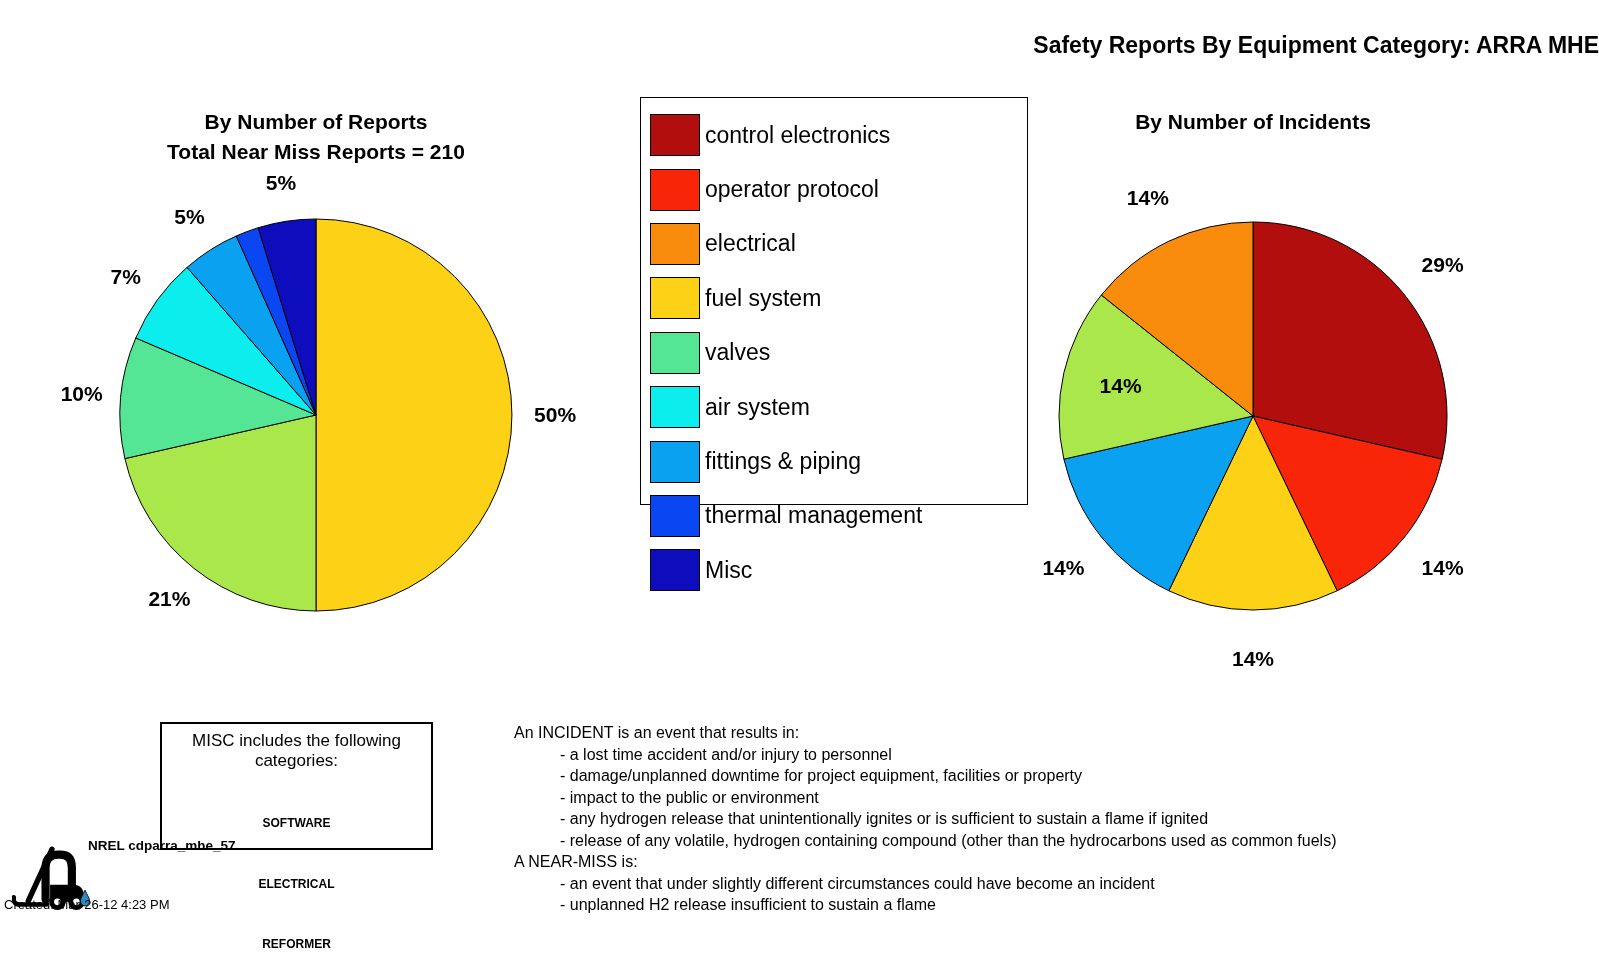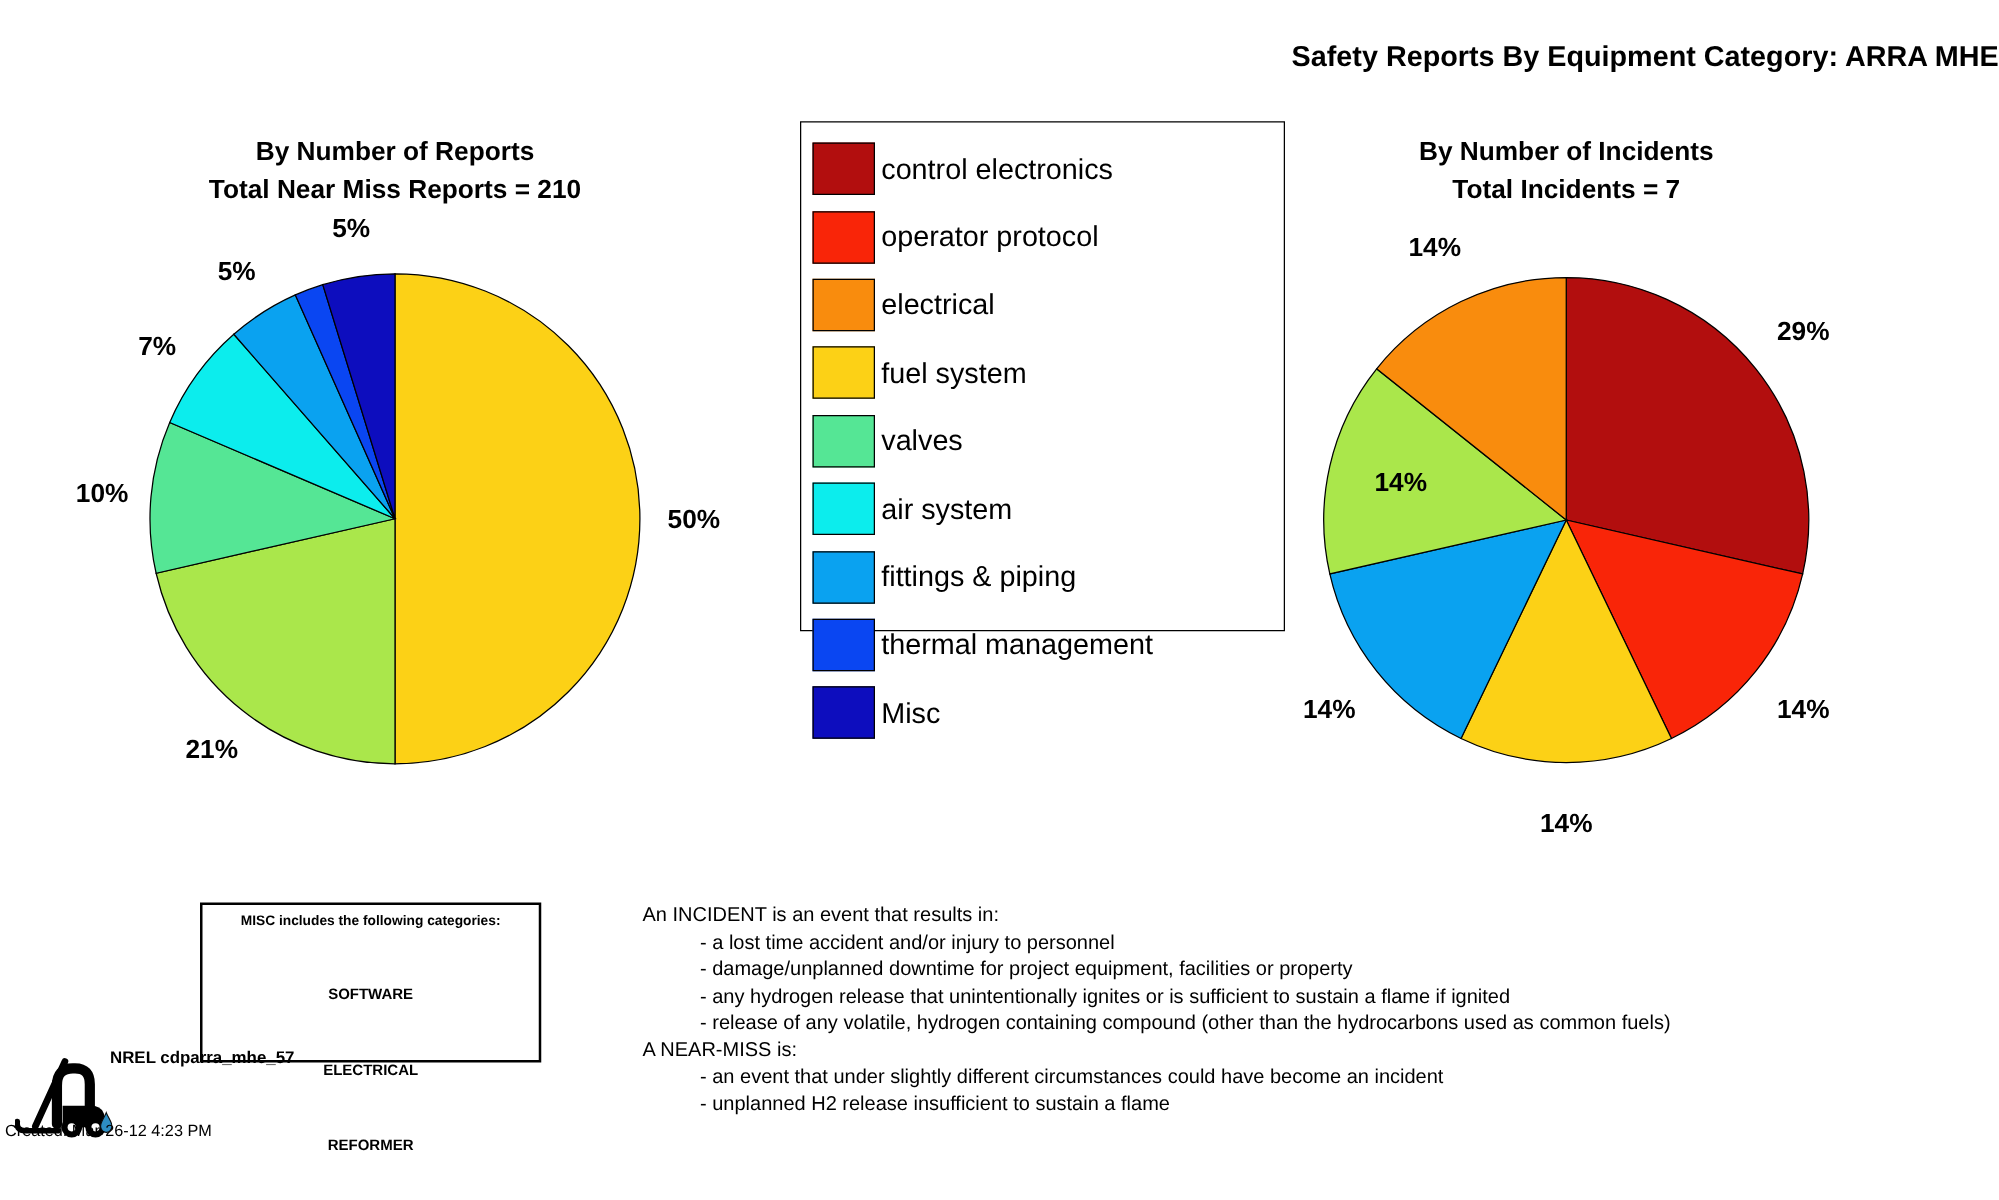--- a/index.html
+++ b/index.html
@@ -15,21 +15,21 @@
   #pie-reports{left:56px;top:155px;}
   #pie-incidents{left:993px;top:156px;}
   .pie-label{font-size:21px;font-weight:bold;fill:#000;}
   .legend{position:absolute;left:640px;top:97px;width:388px;height:408px;
         border:1px solid #000;box-sizing:border-box;background:#fff;padding:10px 0 0 9px;}
   .legend-row{display:flex;align-items:center;height:54.4px;}
   .legend-swatch{width:50px;height:42px;border:1px solid #000;box-sizing:border-box;flex:0 0 auto;}
   .legend-label{font-size:23px;margin-left:5px;white-space:nowrap;}
   .misc-box{position:absolute;left:160px;top:722px;width:273px;height:128px;
         border:2px solid #000;box-sizing:border-box;text-align:center;background:#fff;}
-  .misc-title{font-size:11px;font-weight:bold;margin-top:7px;}
+  .misc-title{font-size:17px;font-weight:normal;margin-top:7px;}
   .misc-item{font-size:12px;font-weight:bold;line-height:15.5px;margin-top:45px;}
   .definitions{position:absolute;left:514px;top:722px;width:1030px;font-size:16px;line-height:21.5px;}
   .def-line{white-space:nowrap;}
   .def-line.indent{padding-left:46px;}
   .forklift{position:absolute;left:12px;top:843px;width:78px;height:76px;}
   .nrel-label{position:absolute;left:88px;top:838px;font-size:13.5px;font-weight:bold;white-space:nowrap;}
   .created-label{position:absolute;left:4px;top:897px;font-size:13px;white-space:nowrap;}
 </style>
 </head>
 <body>
@@ -38,21 +38,20 @@
 
   <div class="main-title">Safety Reports By Equipment Category: ARRA MHE</div>
 
   <div class="pie-title left">
     <div>By Number of Reports</div>
     <div>Total Near Miss Reports = 210</div>
   </div>
 
   <div class="pie-title right">
     <div>By Number of Incidents</div>
-    <div>Total Incidents = 7</div>
   </div>
 
   <svg id="pie-reports" class="pie-svg" viewBox="0 0 520 520">
       <path d="M260,260 L260.00,64.00 A196,196 0 0 1 260.00,456.00 Z" fill="#fcd116" stroke="#000" stroke-width="1"></path>
       <text x="499.1" y="260.0" text-anchor="middle" dy="0.35em" class="pie-label">50%</text>
       <path d="M260,260 L260.00,456.00 A196,196 0 0 1 68.91,303.61 Z" fill="#aae74b" stroke="#000" stroke-width="1"></path>
       <text x="113.4" y="443.9" text-anchor="middle" dy="0.35em" class="pie-label">21%</text>
       <path d="M260,260 L68.91,303.61 A196,196 0 0 1 79.77,182.97 Z" fill="#55e695" stroke="#000" stroke-width="1"></path>
       <text x="25.7" y="238.9" text-anchor="middle" dy="0.35em" class="pie-label">10%</text>
       <path d="M260,260 L79.77,182.97 A196,196 0 0 1 131.04,112.40 Z" fill="#0ceded" stroke="#000" stroke-width="1"></path>
@@ -127,20 +126,21 @@
         <div class="misc-item">SENSORS</div>
         <div class="misc-item">SEAL</div>
         <div class="misc-item">OTHER</div>
       </div>
   </div>
 
   <div class="definitions" id="definitions">
       <div class="def-line">An INCIDENT is an event that results in:</div>
       <div class="def-line indent">- a lost time accident and/or injury to personnel</div>
       <div class="def-line indent">- damage/unplanned downtime for project equipment, facilities or property</div>
+      <div class="def-line indent">- impact to the public or environment</div>
       <div class="def-line indent">- any hydrogen release that unintentionally ignites or is sufficient to sustain a flame if ignited</div>
       <div class="def-line indent">- release of any volatile, hydrogen containing compound (other than the hydrocarbons used as common fuels)</div>
       <div class="def-line">A NEAR-MISS is:</div>
       <div class="def-line indent">- an event that under slightly different circumstances could have become an incident</div>
       <div class="def-line indent">- unplanned H2 release insufficient to sustain a flame</div>
     </div>
 
   <svg class="forklift" viewBox="0 0 86 80">
     <path d="M2,58 Q1,66 9,66 L38,66" fill="none" stroke="#000" stroke-width="5" stroke-linecap="round"></path>
     <line x1="44" y1="5" x2="18" y2="62" stroke="#000" stroke-width="6" stroke-linecap="round"></line>

